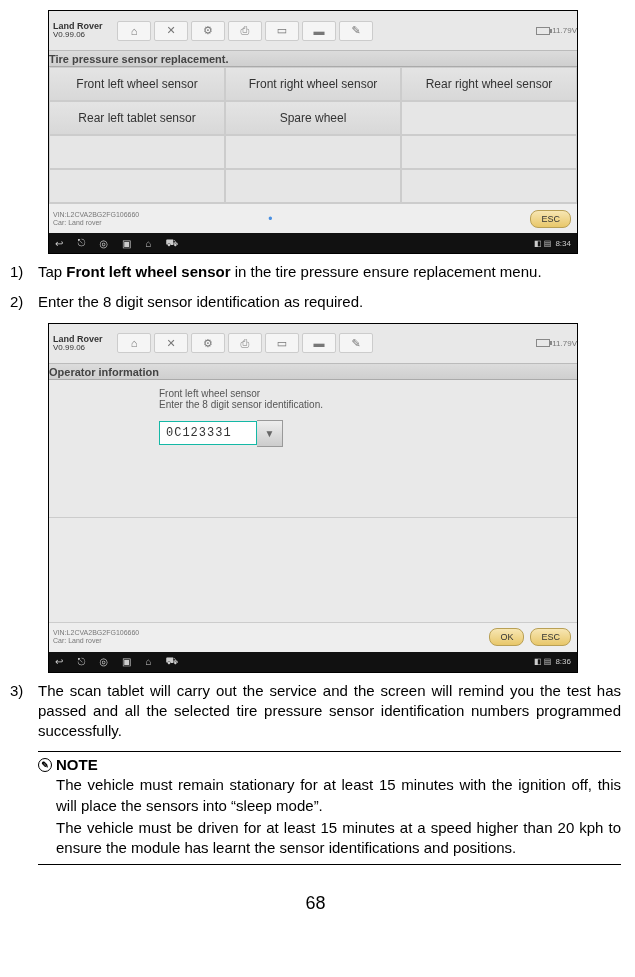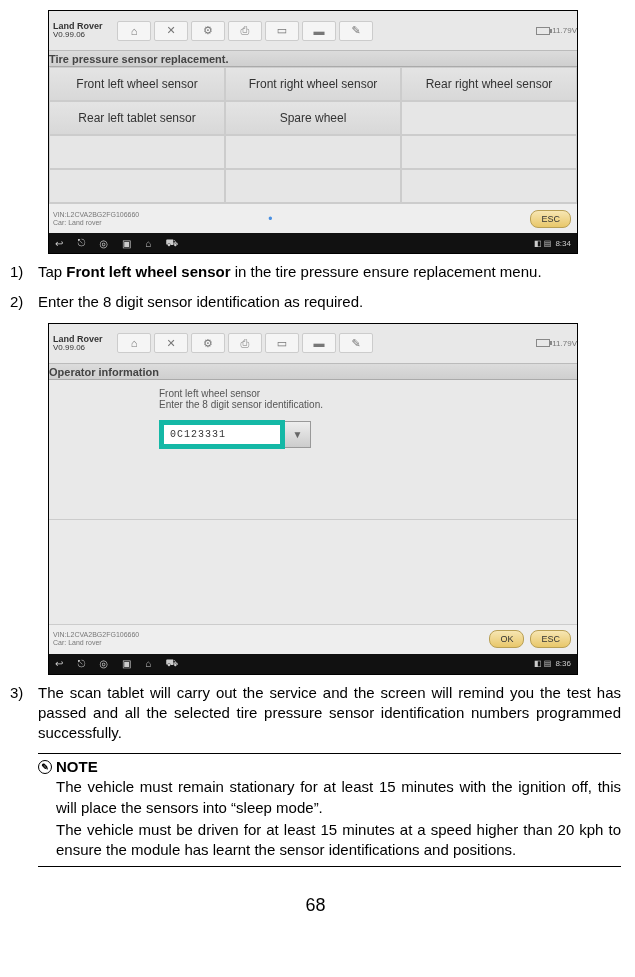--- a/index.html
+++ b/index.html
@@ -23,21 +23,21 @@
   .cell { border: 1px solid #ccc; background: linear-gradient(#e4e4e4,#d8d8d8); display: flex; align-items: center; justify-content: center; font-size: 12px; color: #333; }
   .cell.empty { background: #e6e6e6; }
   .bottominfo { display: flex; align-items: center; height: 30px; background: #eee; border-top: 1px solid #ccc; font-size: 7px; color: #777; padding: 0 4px; }
   .bi-left { line-height: 1.1; }
   .btn { margin-left: auto; background: linear-gradient(#f7e6b3,#e8c76a); border: 1px solid #b9a055; border-radius: 8px; font-size: 9px; padding: 3px 10px; color: #333; margin-right: 2px; }
   .navbar { background: #111; height: 20px; display: flex; align-items: center; padding: 0 6px; gap: 14px; color: #ccc; font-size: 10px; }
   .navbar .nr { margin-left: auto; font-size: 8px; display: flex; align-items: center; gap: 4px; }
 
   .infoarea { background: #e9e9e9; padding: 8px 0 70px 110px; font-size: 10px; color: #555; border-bottom: 1px solid #ccc; }
   .inputrow { margin-top: 10px; display: flex; align-items: center; }
-  .codebox { background: #fff; border: 5px solid #14b8a6; padding: 4px 6px; font-family: "Courier New", monospace; font-size: 10px; letter-spacing: 1px; color: #333; width: 126px; }
+  .codebox { background: #fff; border: 1px solid #14b8a6; padding: 4px 6px; font-family: "Courier New", monospace; font-size: 12px; letter-spacing: 1px; color: #333; width: 98px; }
   .ddl { width: 26px; height: 27px; background: linear-gradient(#eee,#ccc); border: 1px solid #999; border-left: none; display: flex; align-items: center; justify-content: center; color: #666; font-size: 10px; }
   .blankarea { height: 104px; background: #eaeaea; }
 
   
   .step { display: flex; margin: 6px 0 10px 0; font-size: 15px; line-height: 1.35; }
   .step .num { width: 28px; flex-shrink: 0; }
   .step .txt { flex: 1; text-align: justify; }
   .bold { font-weight: bold; }
 
   .notebox { border-top: 1px solid #000; border-bottom: 1px solid #000; margin: 6px 0 0 28px; padding: 4px 0 6px 0; }

